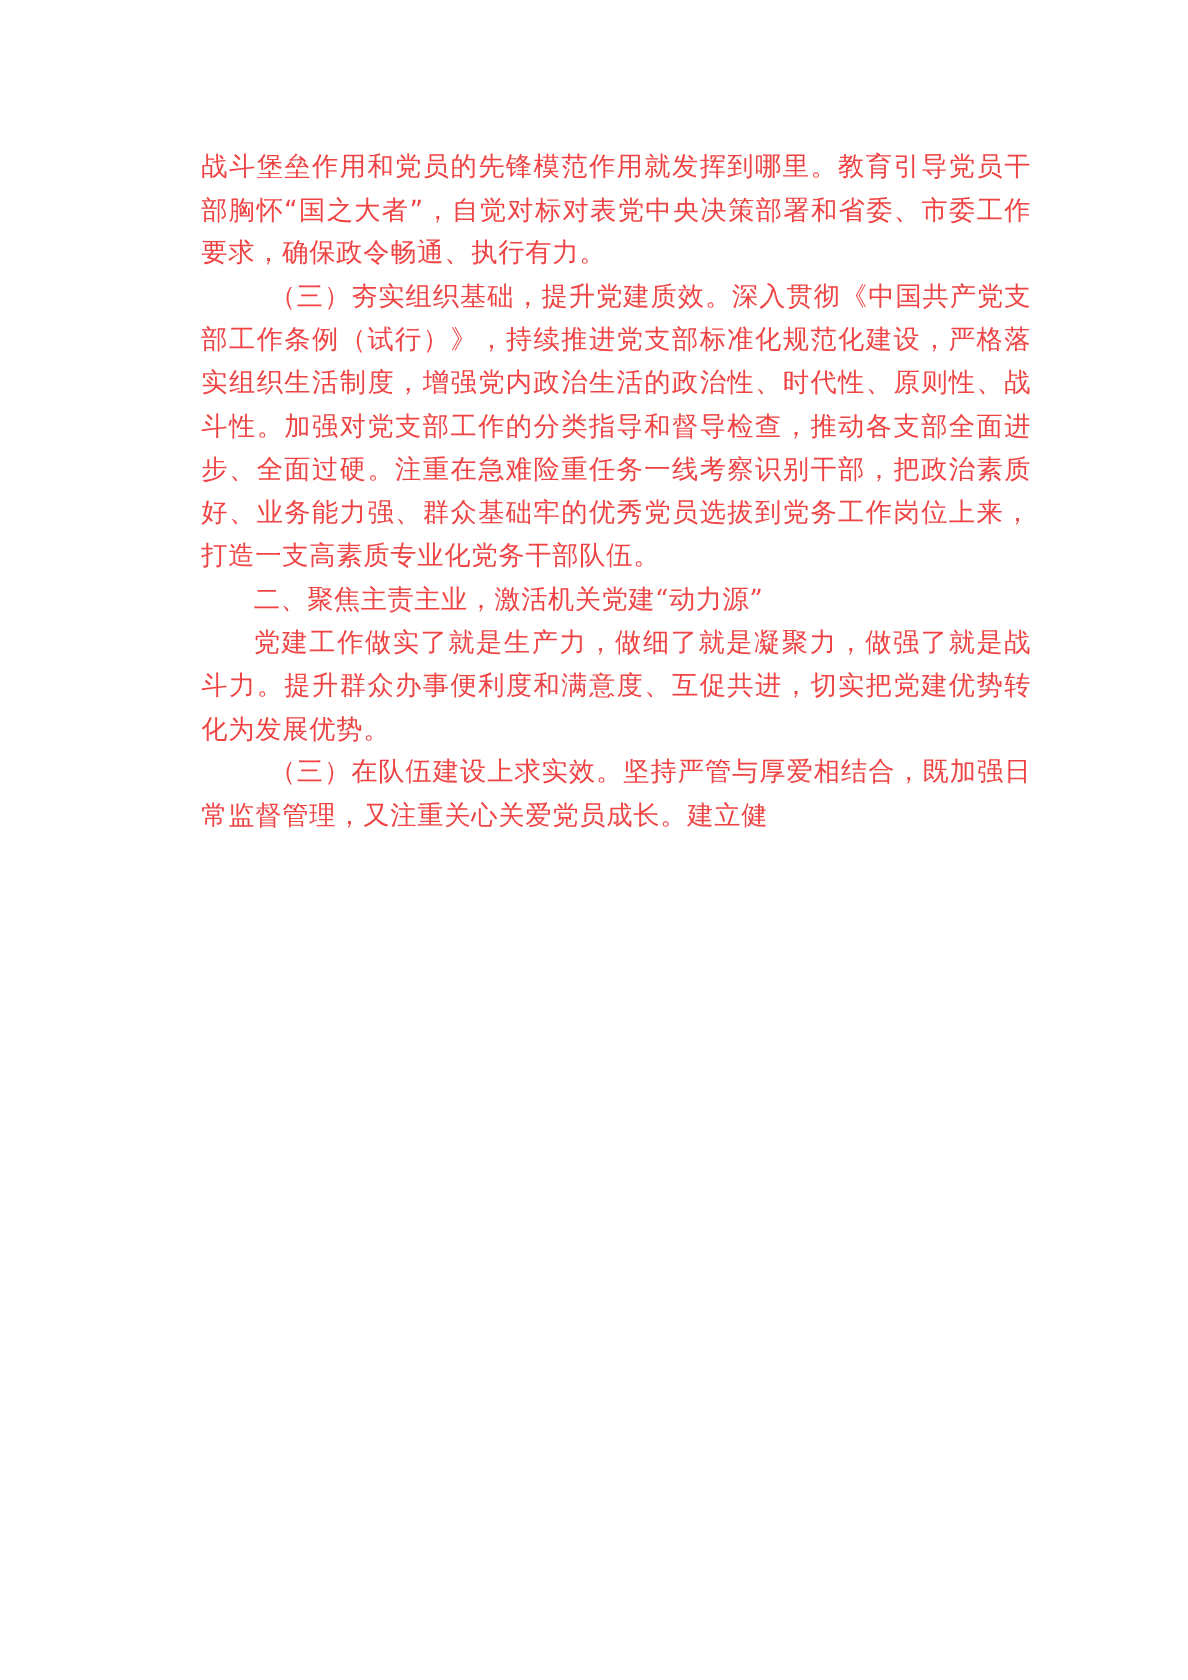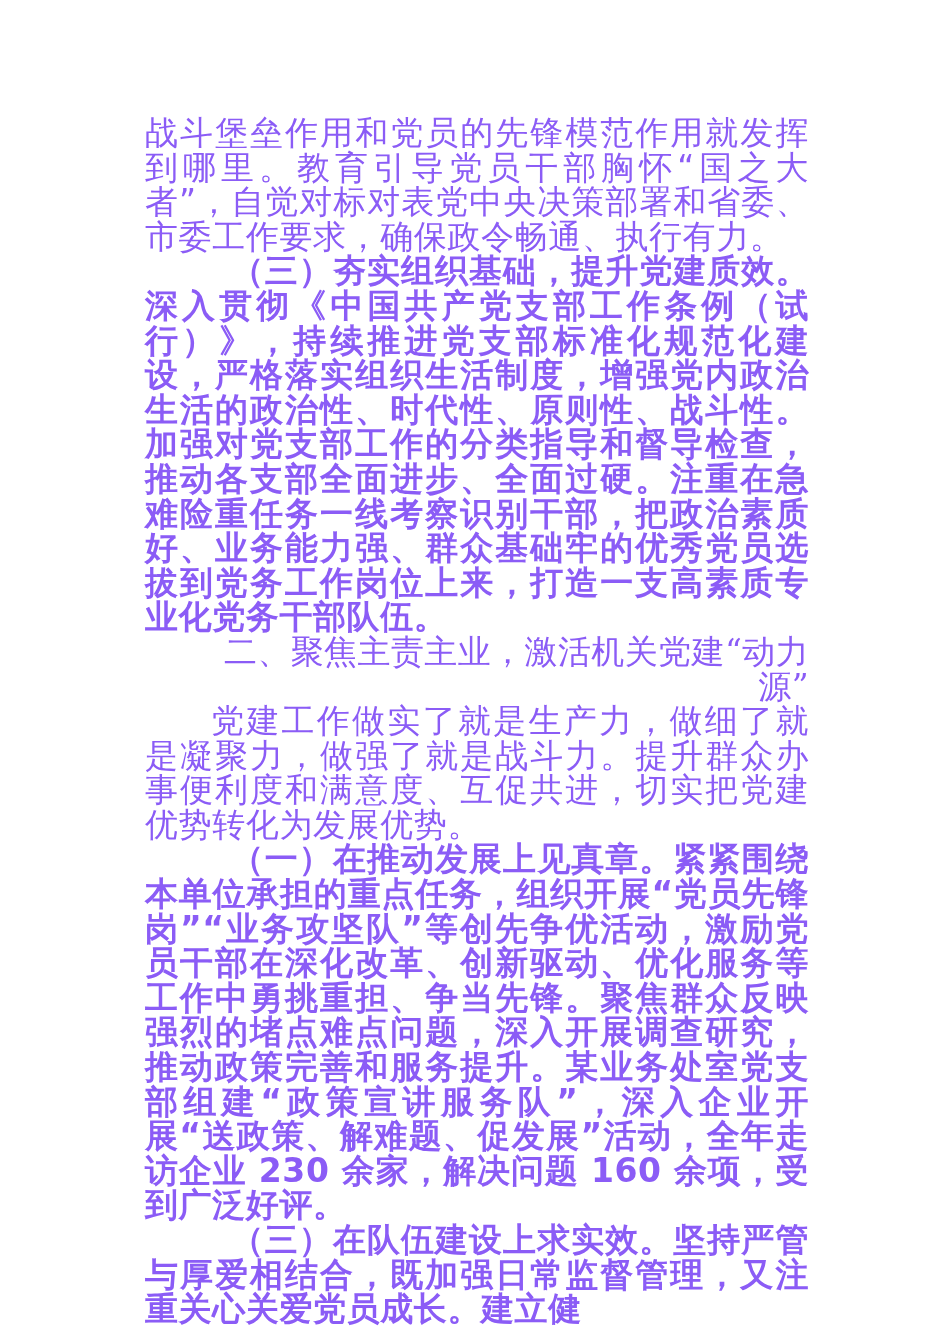--- a/index.html
+++ b/index.html
@@ -8,48 +8,46 @@
     background: #ffffff;
   }
   body {
     width: 950px;
     height: 1344px;
     position: relative;
     overflow: hidden;
   }
   .page {
     position: absolute;
-    left: 145px;
+    left: 161px;
     top: 116px;
     width: 664px;
     font-family: "DejaVu Sans", "Liberation Sans", sans-serif;
-    font-size: 33px;
+    font-size: 21px;
     line-height: 34.6px;
-    color: #8b5cf6;
+    color: #ef4444;
     letter-spacing: 0.6px;
   }
   .para {
     margin: 0;
     text-align: justify;
     text-align-last: left;
     word-break: break-all;
   }
   .indent { text-indent: 2em; }
-  .indent-sub { text-indent: 2.6em; font-weight: bold; }
+  .indent-sub { text-indent: 2.6em; }
   .heading {
     margin: 0;
     text-indent: 2em;
     font-family: "DejaVu Serif", "Liberation Serif", serif;
     letter-spacing: 0.4px;
-    text-align: right;
   }
 </style>
 </head>
 <body>
 
 <div class="page">
   <p class="para">战斗堡垒作用和党员的先锋模范作用就发挥到哪里。教育引导党员干部胸怀“国之大者”，自觉对标对表党中央决策部署和省委、市委工作要求，确保政令畅通、执行有力。</p>
   <p class="para indent-sub">（三）夯实组织基础，提升党建质效。深入贯彻《中国共产党支部工作条例（试行）》，持续推进党支部标准化规范化建设，严格落实组织生活制度，增强党内政治生活的政治性、时代性、原则性、战斗性。加强对党支部工作的分类指导和督导检查，推动各支部全面进步、全面过硬。注重在急难险重任务一线考察识别干部，把政治素质好、业务能力强、群众基础牢的优秀党员选拔到党务工作岗位上来，打造一支高素质专业化党务干部队伍。</p>
   <p class="heading">二、聚焦主责主业，激活机关党建“动力源”</p>
   <p class="para indent">党建工作做实了就是生产力，做细了就是凝聚力，做强了就是战斗力。提升群众办事便利度和满意度、互促共进，切实把党建优势转化为发展优势。</p>
-  <p class="para indent-sub">（一）在推动发展上见真章。紧紧围绕本单位承担的重点任务，组织开展“党员先锋岗”“业务攻坚队”等创先争优活动，激励党员干部在深化改革、创新驱动、优化服务等工作中勇挑重担、争当先锋。聚焦群众反映强烈的堵点难点问题，深入开展调查研究，推动政策完善和服务提升。某业务处室党支部组建“政策宣讲服务队”，深入企业开展“送政策、解难题、促发展”活动，全年走访企业 230 余家，解决问题 160 余项，受到广泛好评。</p>
   <p class="para indent-sub">（三）在队伍建设上求实效。坚持严管与厚爱相结合，既加强日常监督管理，又注重关心关爱党员成长。建立健</p>
 </div>
 
 </body></html>

